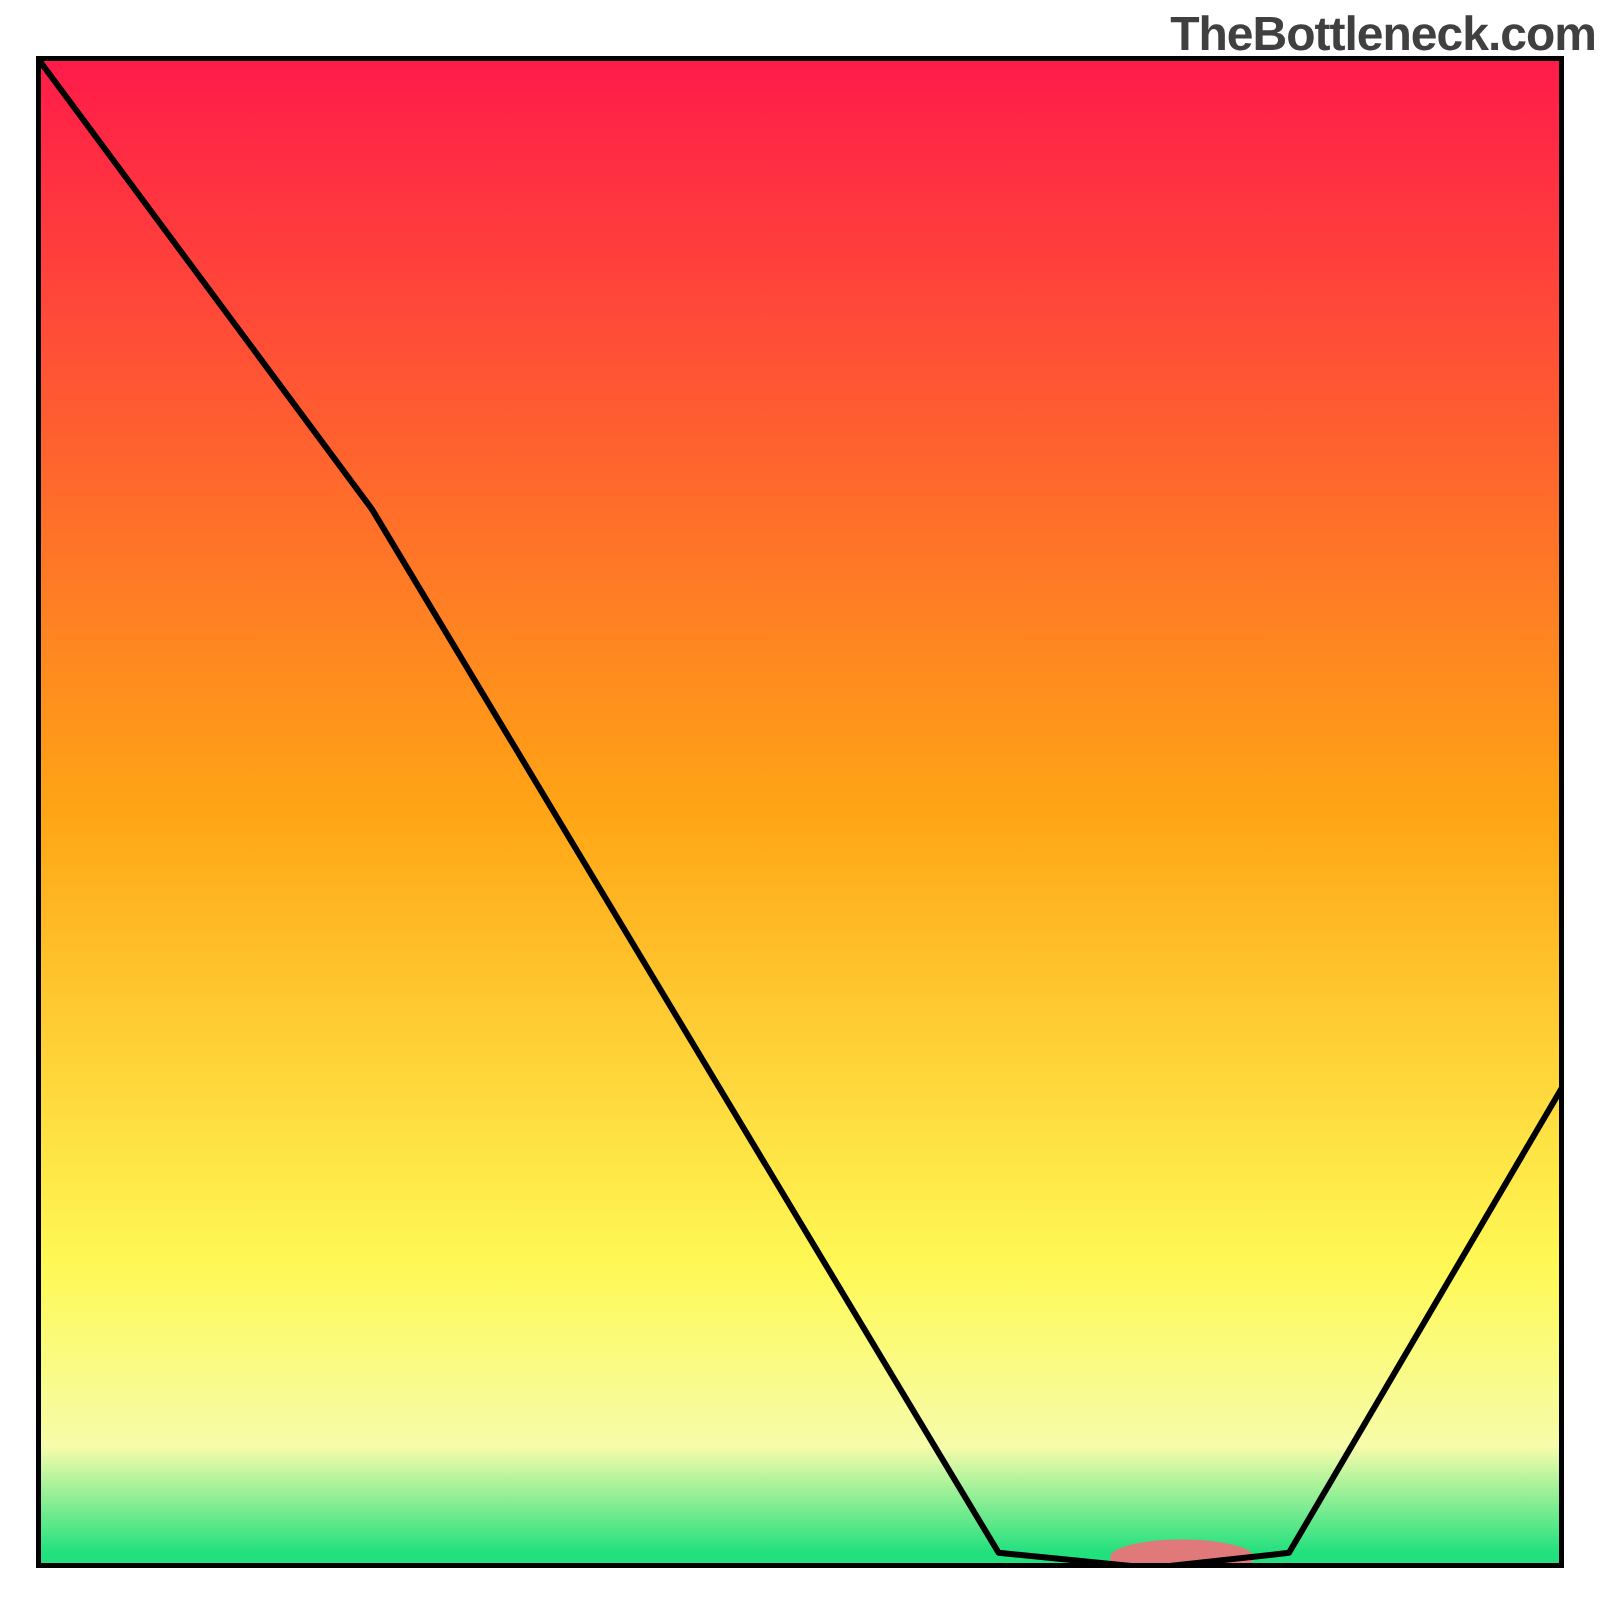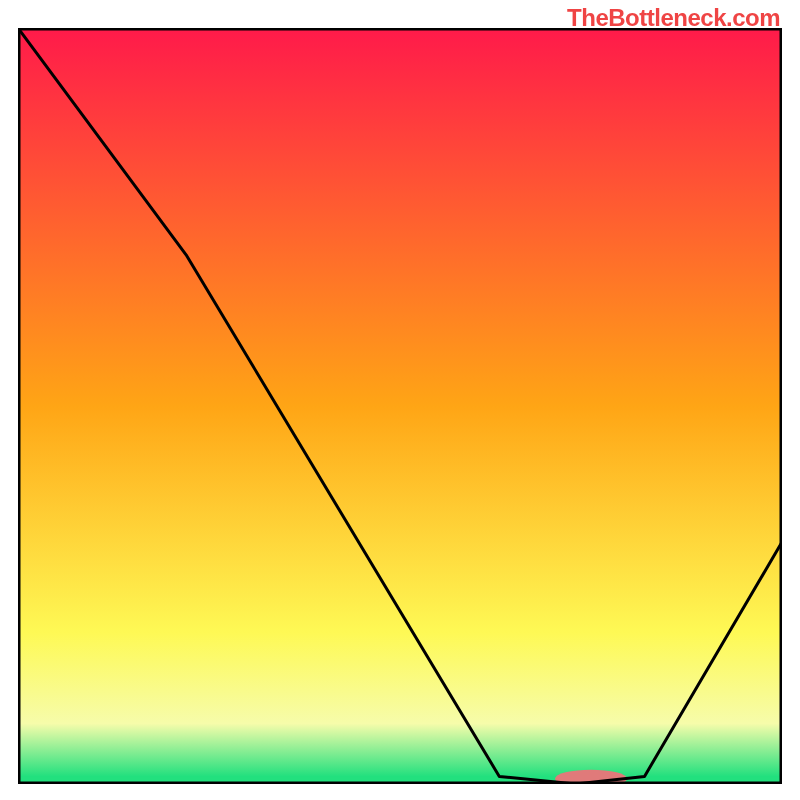--- a/index.html
+++ b/index.html
@@ -7,25 +7,25 @@
     padding: 0;
     width: 800px;
     height: 800px;
     background: #ffffff;
     position: relative;
     overflow: hidden;
   }
   .attribution {
     position: absolute;
     top: 4px;
-    right: 20px;
+    right: 2px;
     font-family: Arial, Helvetica, sans-serif;
     font-size: 24px;
     font-weight: bold;
-    color: #ef4444;
+    color: #404040;
     letter-spacing: -0.5px;
   }
   .plot {
     position: absolute;
     left: 18px;
     top: 28px;
     width: 764px;
     height: 756px;
   }
   svg {

